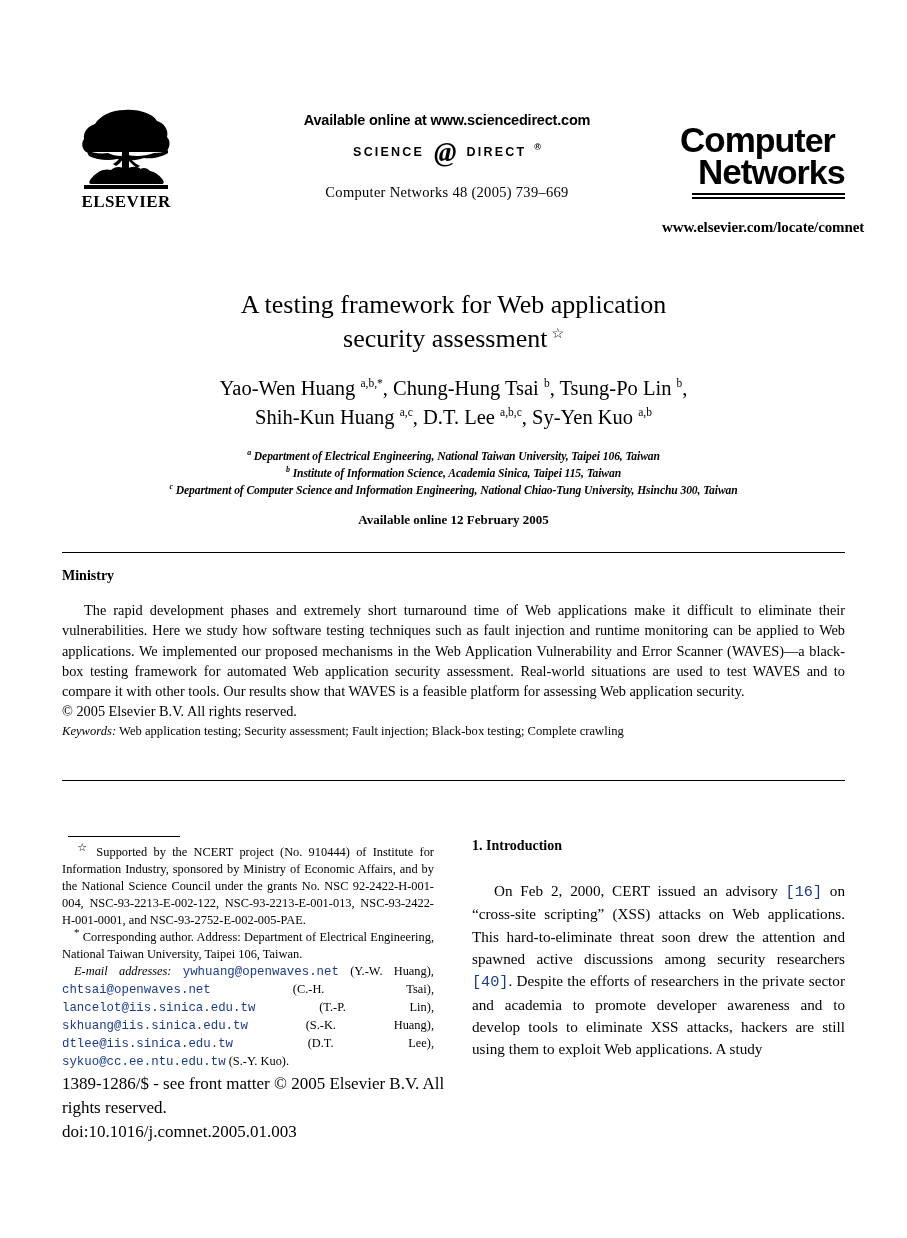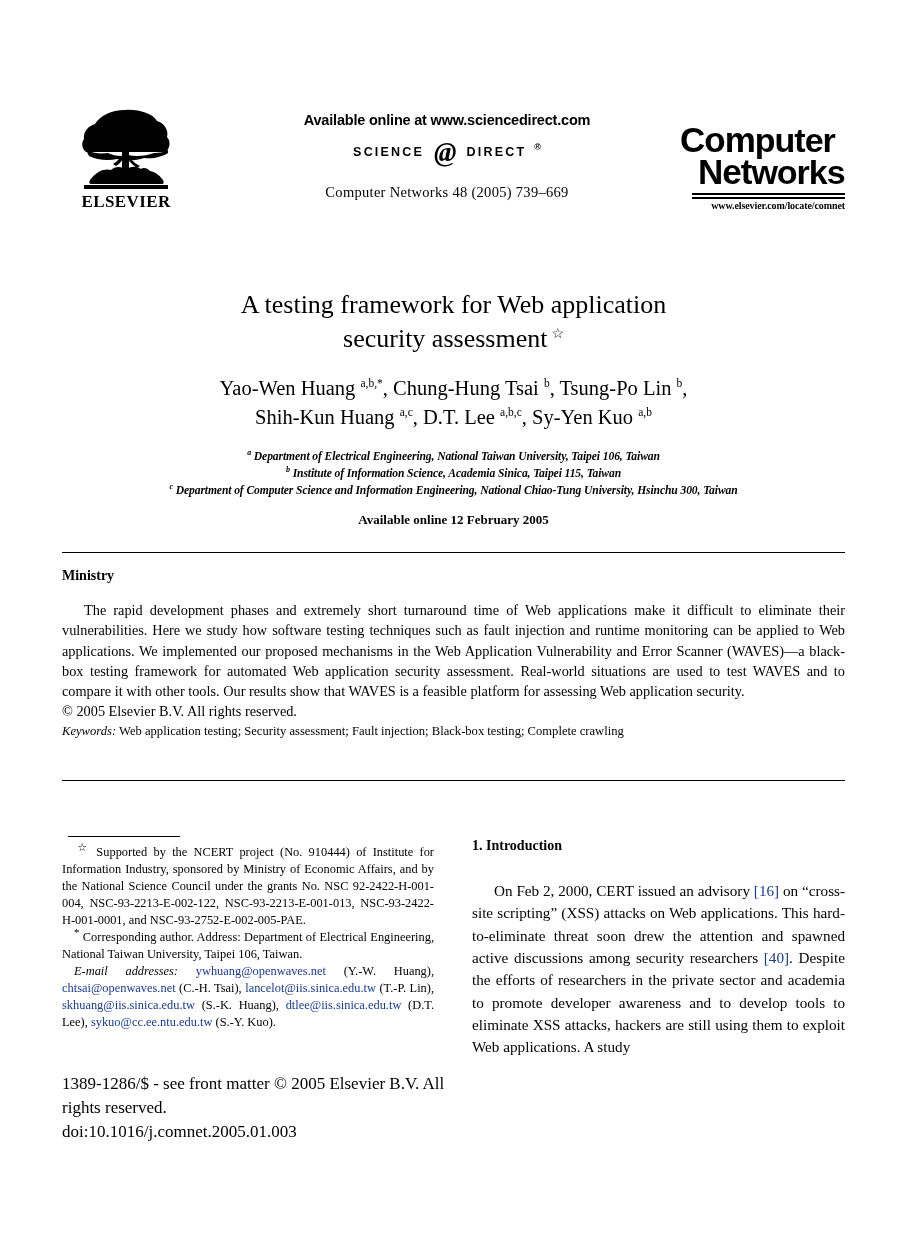--- a/index.html
+++ b/index.html
@@ -118,24 +118,24 @@
   .cn-line1 { text-align: left; padding-left: 18px; }
   .cn-line2 { text-align: left; padding-left: 36px; margin-top: -1px; }
   .cn-rules {
     margin-top: 5px;
     margin-left: 30px;
     border-top: 2.5px solid #000;
     border-bottom: 2.5px solid #000;
     height: 2px;
   }
   .cn-url {
-    margin-top: 1px;
-    font-family: "Liberation Serif", serif;
-    font-weight: bold;
-    font-size: 10px;
+    margin-top: 20px;
+    font-family: "Liberation Serif", serif;
+    font-weight: bold;
+    font-size: 15px;
     text-align: right;
     letter-spacing: -0.1px;
   }
 
   
   .title-block {
     position: absolute;
     left: 62px; top: 288px;
     width: 783px;
     text-align: center;
@@ -265,20 +265,21 @@
   .col-left p { margin: 0; }
   .fn-mark {
     font-size: 11px;
     vertical-align: super;
     line-height: 0;
   }
   .fn-star-pad { display: inline-block; width: 12px; }
   a.link, .link {
     color: #1a3a8f;
     text-decoration: none;
+    font-family: Liberation Mono, monospace;
   }
   .email-lead { font-style: italic; font-weight: normal; font-family: Liberation Serif, serif; }
 
   .issn-block {
     position: absolute;
     left: 62px; top: 1072px;
     width: 420px;
     font-family: "Liberation Serif", serif;
     font-size: 17px;
     line-height: 1.42;

